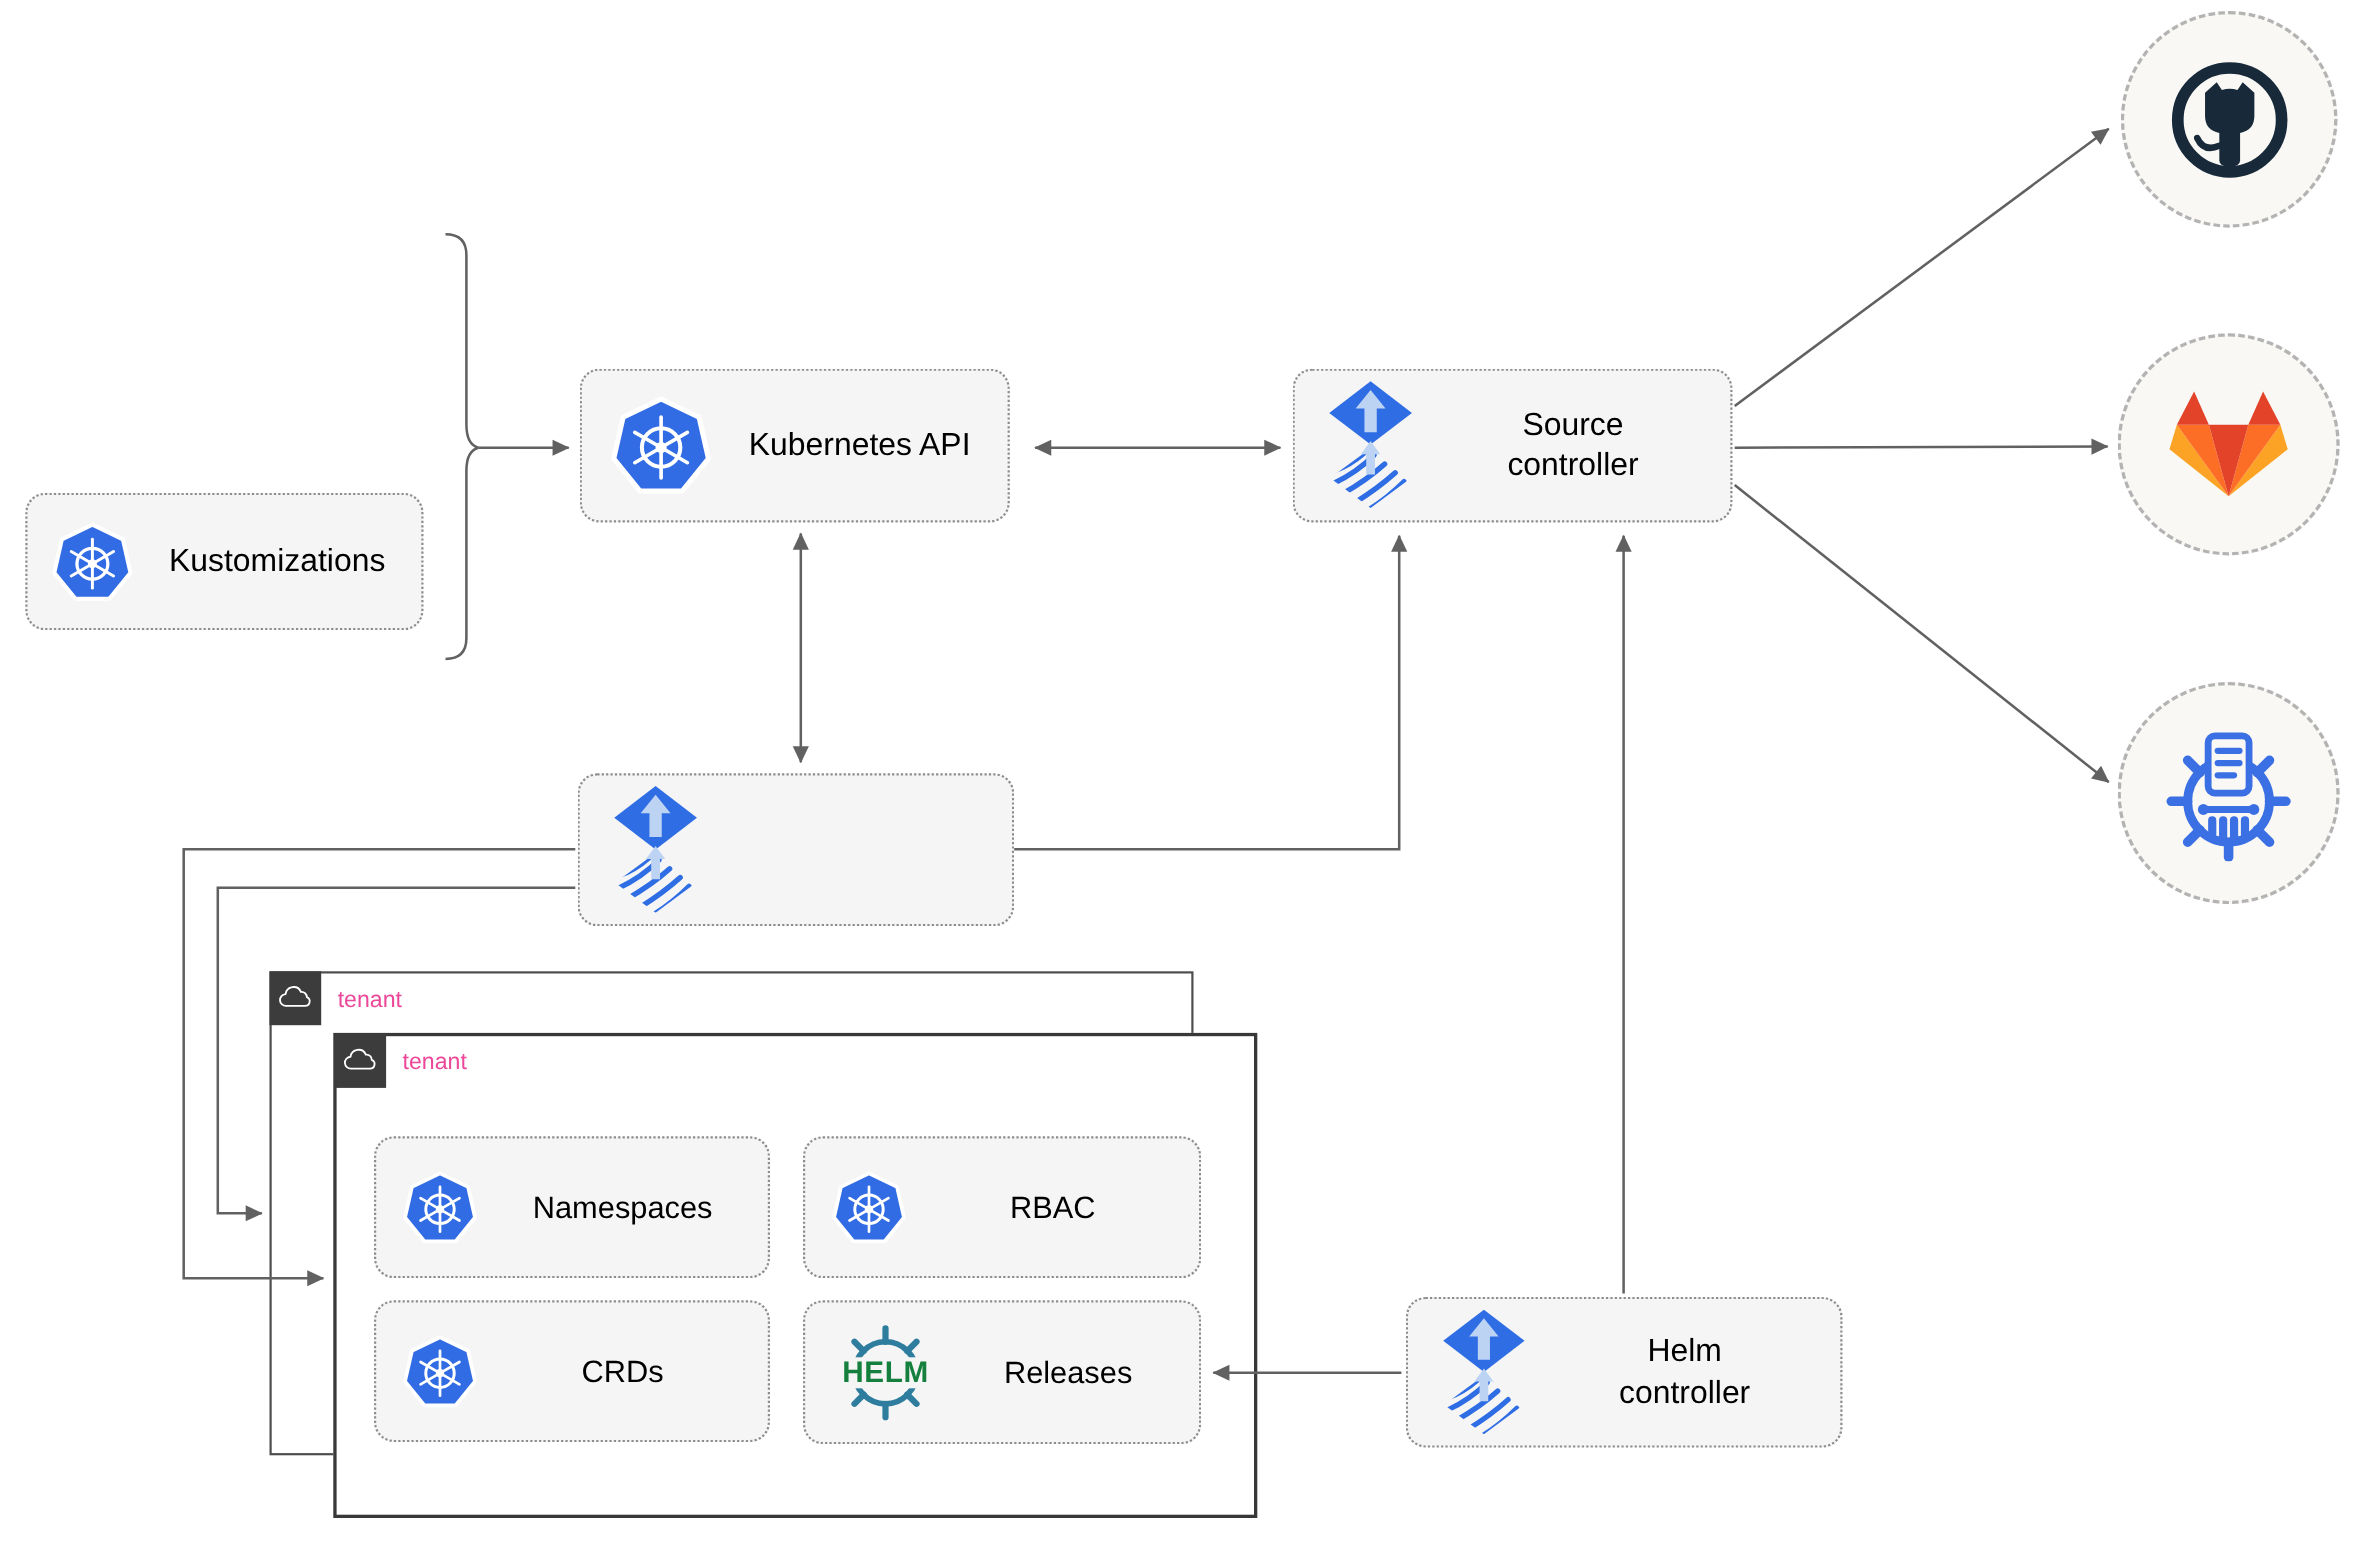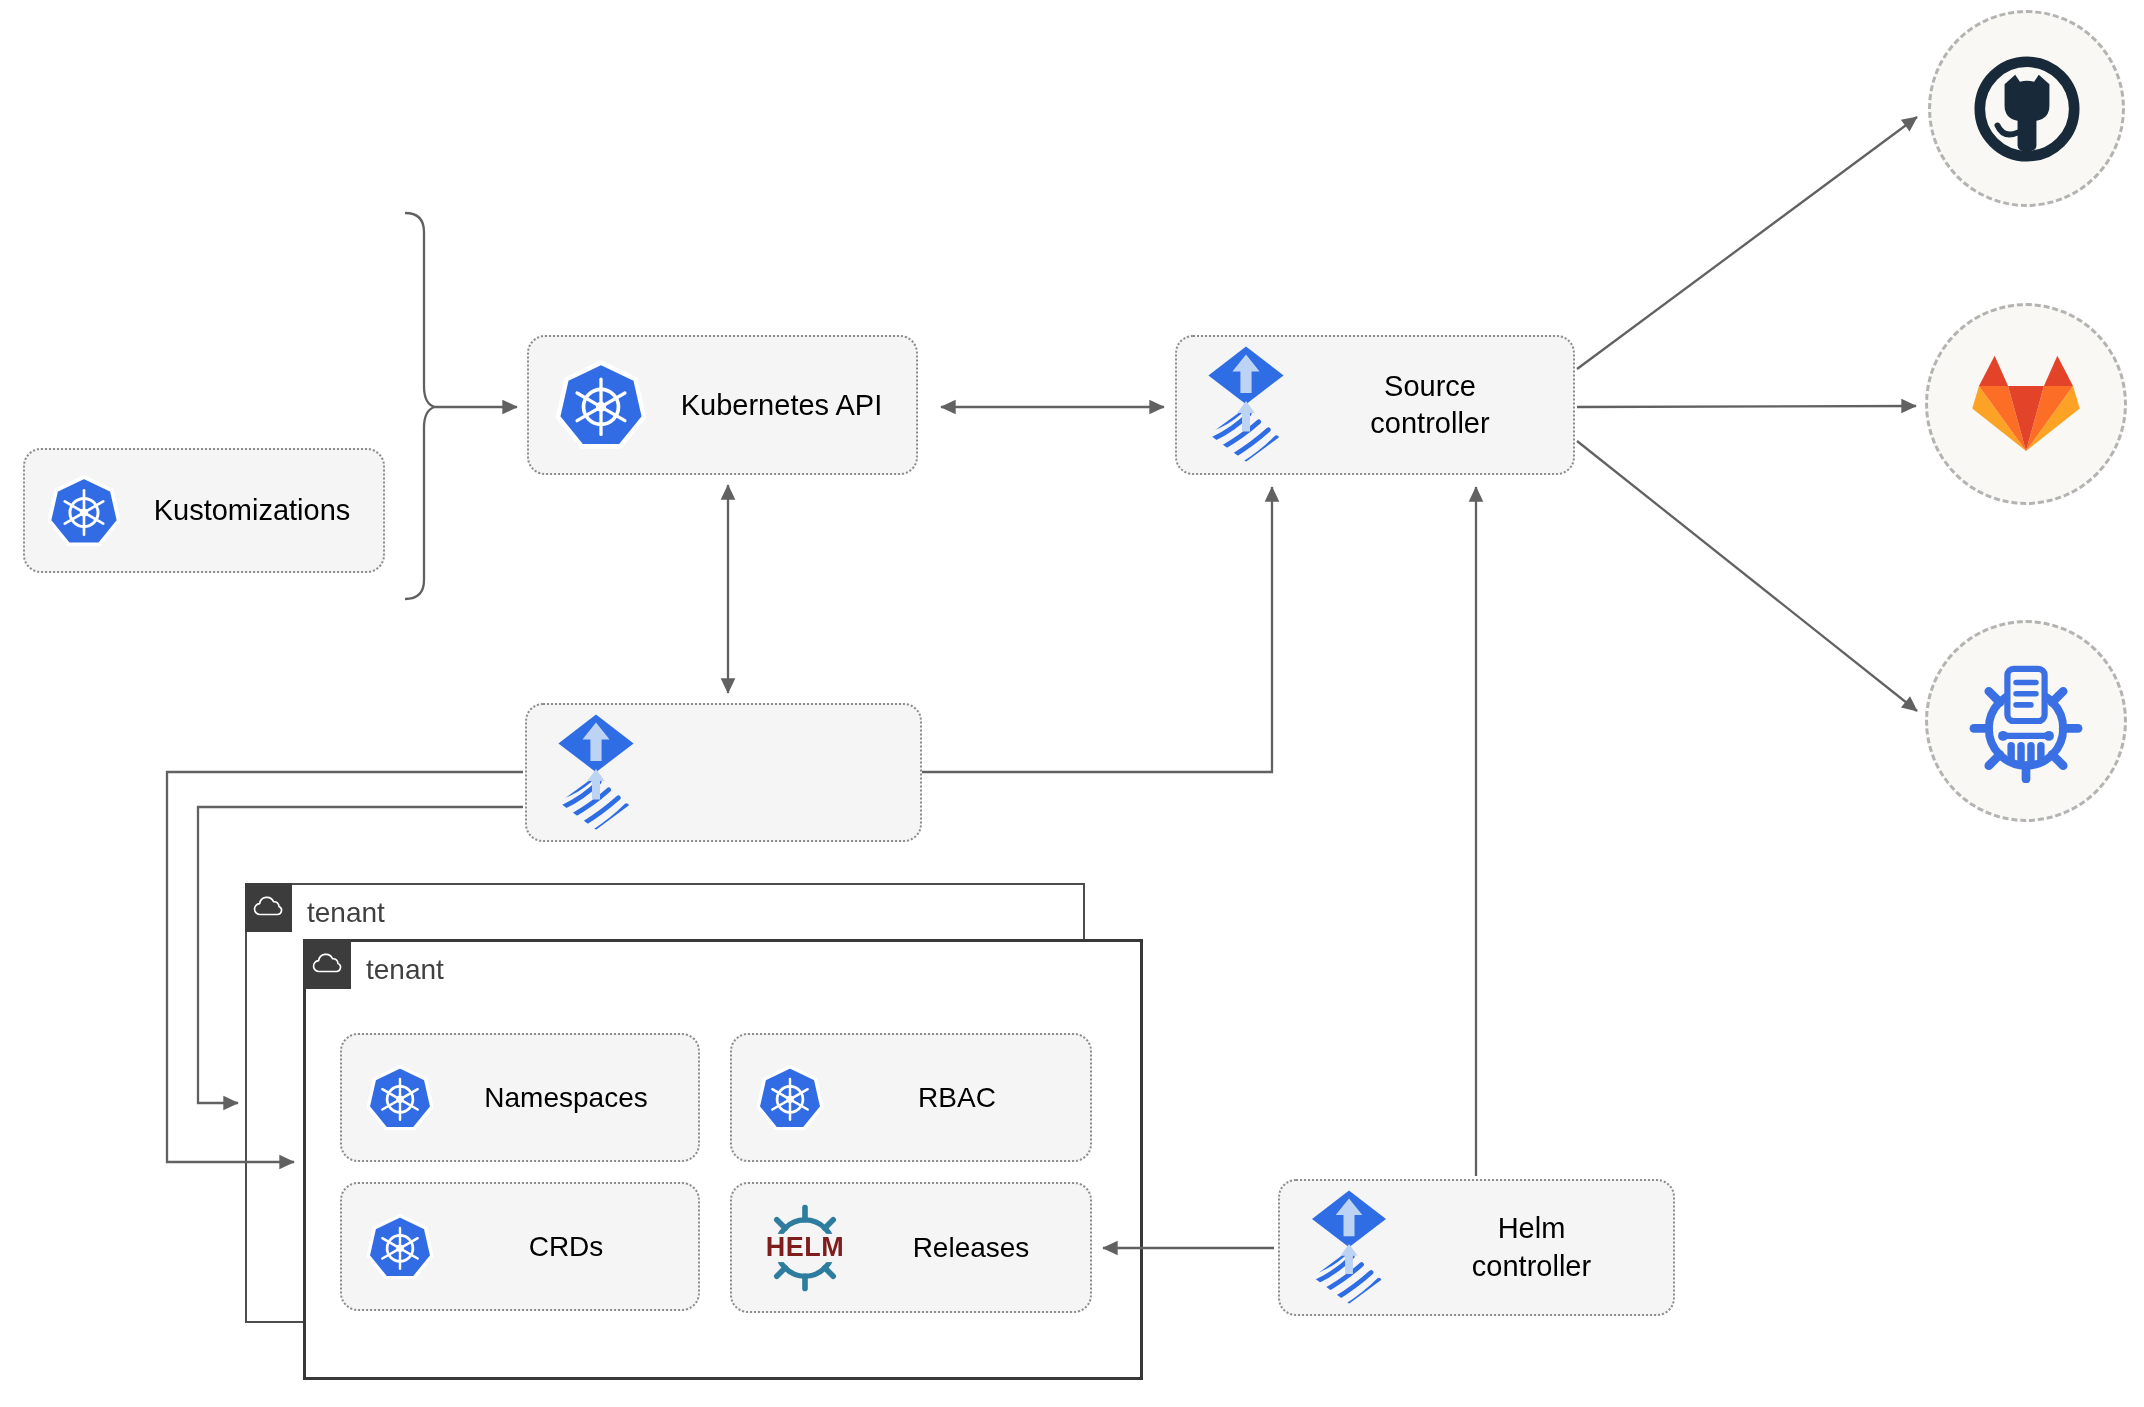--- a/index.html
+++ b/index.html
@@ -22,27 +22,27 @@
     display:flex;align-items:center;justify-content:center;box-sizing:border-box;
   }
   
   .tenant{position:absolute;background:#ffffff;box-sizing:border-box;}
   .tenant.outer{border:2px solid #4d4d4d;}
   .tenant.inner{border:3px solid #383838;}
   .tenant .tab{
     position:absolute;top:-2px;left:-2px;width:47px;height:49px;background:#3c3c3c;
     display:flex;align-items:center;justify-content:center;
   }
-  .tenant .tab-label{position:absolute;left:60px;top:12px;font-size:28px;color:#404040;}
+  .tenant .tab-label{position:absolute;left:60px;top:12px;font-size:21px;color:#ec4899;}
   
   .helm-logo{position:relative;width:94px;height:94px;}
   .helm-logo svg{position:absolute;inset:0;}
   .helm-word{
     position:absolute;inset:0;display:flex;align-items:center;justify-content:center;
-    font-size:27px;font-weight:bold;color:#7f1d1d;letter-spacing:.5px;
+    font-size:27px;font-weight:bold;color:#15803d;letter-spacing:.5px;
   }
   .connectors{position:absolute;left:0;top:0;z-index:30;pointer-events:none;}
   .node{z-index:10;}
   .grp-outer{z-index:4;}
   .grp-inner{z-index:6;}
 </style>
 </head>
 <body>
 
 <div class="canvas">

